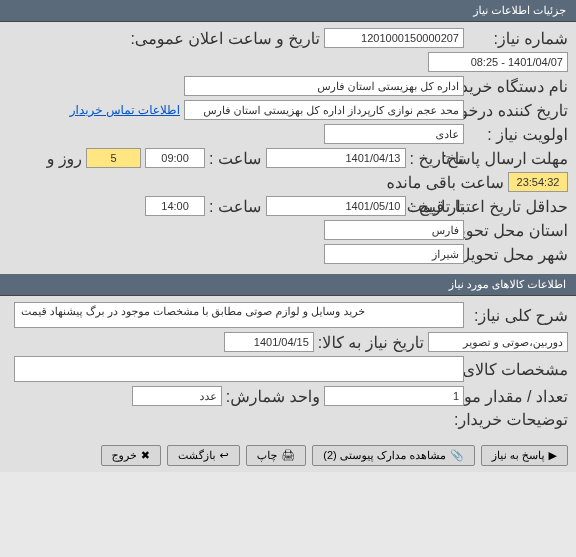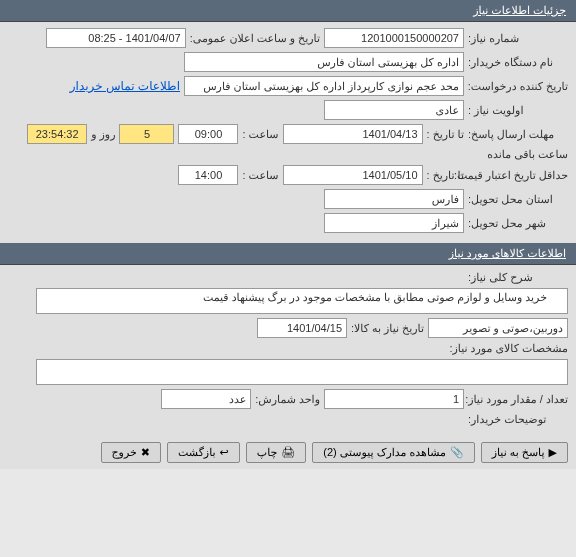--- a/index.html
+++ b/index.html
@@ -11,41 +11,40 @@
       width: 576px;
       height: 557px;
       overflow: hidden;
     }
     .section-header {
       background: #5a6a7a;
       color: #fff;
       padding: 4px 10px;
       font-size: 11px;
       border-bottom: 1px solid #444;
-      text-decoration: underline;
     }
     .section-body {
       background: #e0e0e0;
       padding: 6px 8px;
     }
     .row {
       display: flex;
       align-items: center;
       margin-bottom: 4px;
       gap: 4px;
       flex-wrap: wrap;
     }
     .label {
       color: #333;
       white-space: nowrap;
-      font-size: 11px;
+      font-size: 16px;
     }
     .label-fixed {
       width: 100px;
-      text-align: left;
+      text-align: right;
     }
     .field {
       background: #fff;
       border: 1px solid #999;
       padding: 2px 4px;
       font-size: 11px;
       height: 20px;
       color: #333;
       text-align: right;
       direction: rtl;
@@ -54,25 +53,25 @@
     .field-md { width: 140px; }
     .field-lg { width: 280px; }
     .field-num { width: 55px; text-align: center; }
     .field-time { width: 60px; text-align: center; }
     .highlight {
       background: #ffe680;
     }
     .textarea {
       background: #fff;
       border: 1px solid #999;
-      padding: 2px 20px;
-      font-size: 11px;
-      width: 532px;
+      padding: 2px 6px;
+      font-size: 11px;
+      width: 450px;
       min-height: 26px;
-      text-align: right;
+      text-align: left;
       direction: rtl;
       color: #333;
     }
     .btn-link {
       color: #0055cc;
       text-decoration: underline;
       cursor: pointer;
       font-size: 12px;
       white-space: nowrap;
     }

